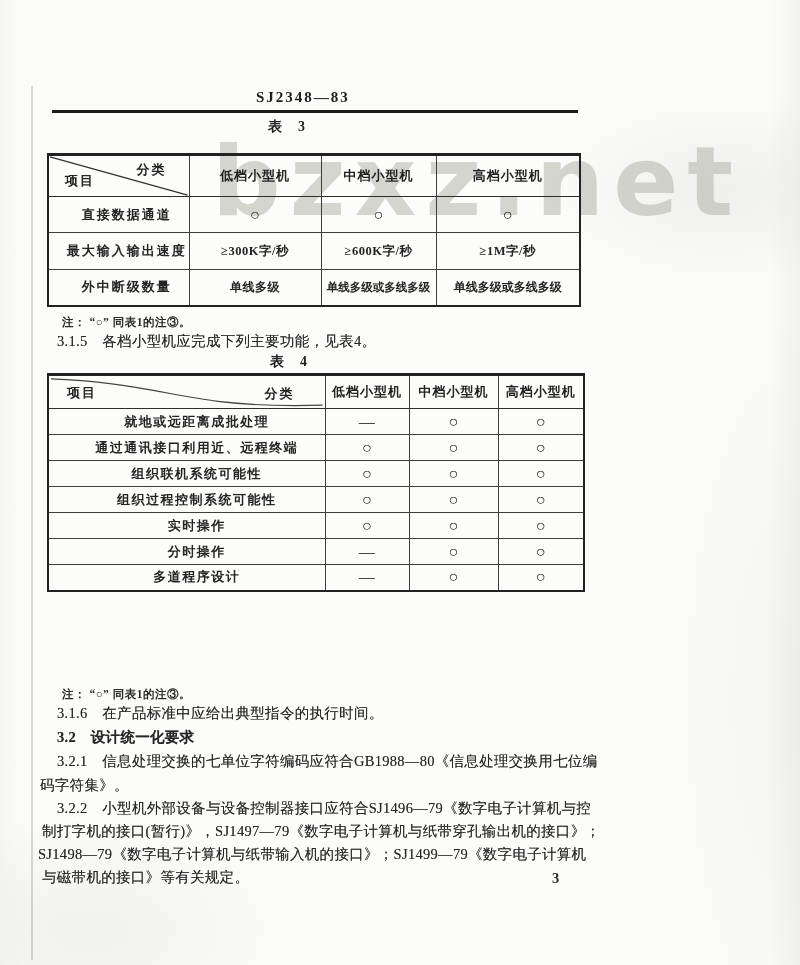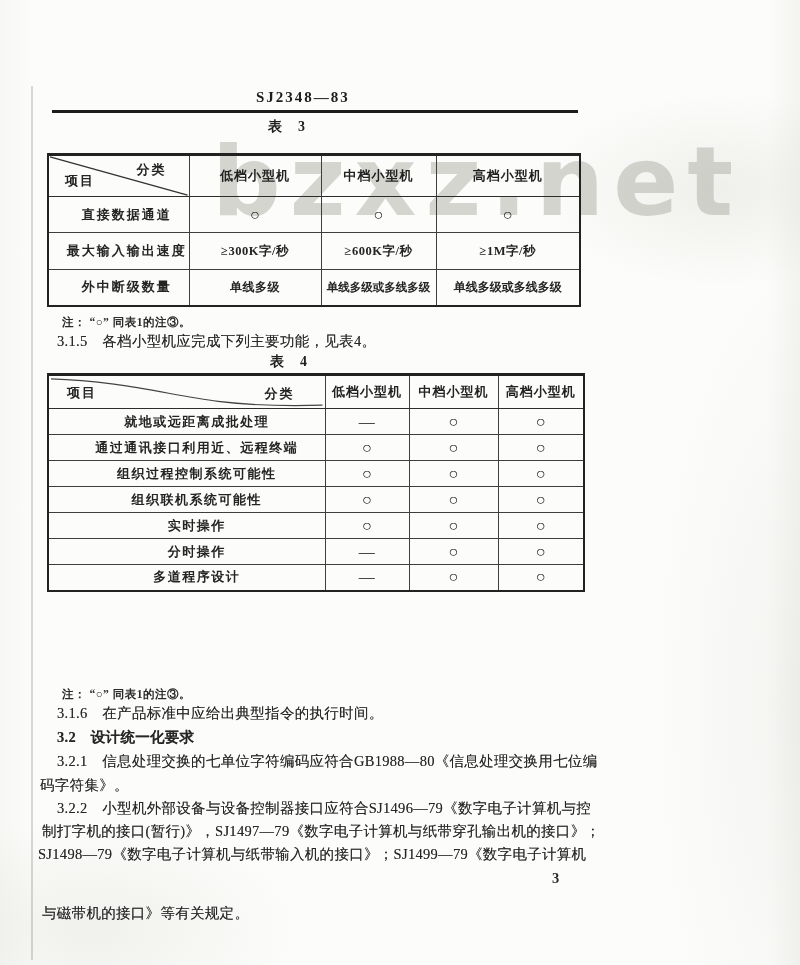--- a/index.html
+++ b/index.html
@@ -52,21 +52,21 @@
   .note3{left:62px;top:315px;} .note4{left:62px;top:687px;}
   .bline{font-size:14.5px;letter-spacing:0.3px;color:#272727;white-space:nowrap;text-shadow:0 0 0.5px rgba(40,40,40,0.55);}
   .p315{left:57px;top:332px;}
   .p316{left:57px;top:704px;}
   .h32{left:57px;top:728px;font-weight:700;}
   .p321l1{left:57px;top:752px;}
   .p321l2{left:40px;top:776px;}
   .p322l1{left:57px;top:799px;}
   .p322l2{left:42px;top:822px;}
   .p322l3{left:38px;top:845px;}
-  .p322l4{left:42px;top:904px;}
+  .p322l4{left:42px;top:868px;}
   .pagenum{left:552px;top:870px;font-size:14.5px;font-weight:700;color:#2a2a2a;}
 </style>
 </head>
 <body>
 
 <div class="page">
 
   <div class="abs watermark">bzxz.net</div>
   <div class="abs scanline-left"></div>
 
@@ -150,27 +150,27 @@
         <td class="val circ">○</td>
         <td class="val circ">○</td>
       </tr>
       <tr class="body">
         <td class="rowlabel">通过通讯接口利用近、远程终端</td>
         <td class="val circ">○</td>
         <td class="val circ">○</td>
         <td class="val circ">○</td>
       </tr>
       <tr class="body">
+        <td class="rowlabel">组织联机系统可能性</td>
+        <td class="val circ">○</td>
+        <td class="val circ">○</td>
+        <td class="val circ">○</td>
+      </tr>
+      <tr class="body">
         <td class="rowlabel">组织过程控制系统可能性</td>
-        <td class="val circ">○</td>
-        <td class="val circ">○</td>
-        <td class="val circ">○</td>
-      </tr>
-      <tr class="body">
-        <td class="rowlabel">组织联机系统可能性</td>
         <td class="val circ">○</td>
         <td class="val circ">○</td>
         <td class="val circ">○</td>
       </tr>
       <tr class="body">
         <td class="rowlabel">实时操作</td>
         <td class="val circ">○</td>
         <td class="val circ">○</td>
         <td class="val circ">○</td>
       </tr>

